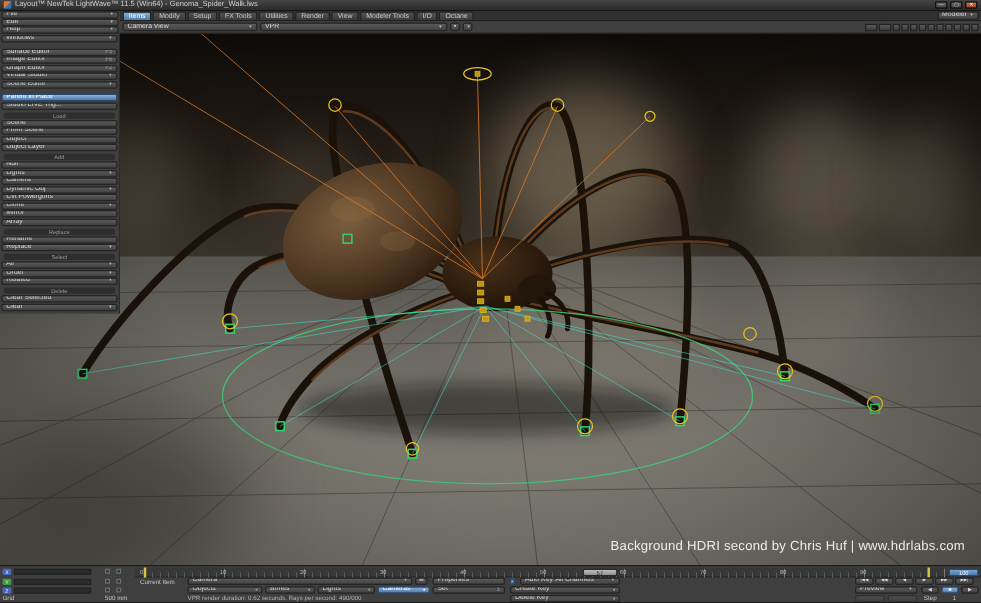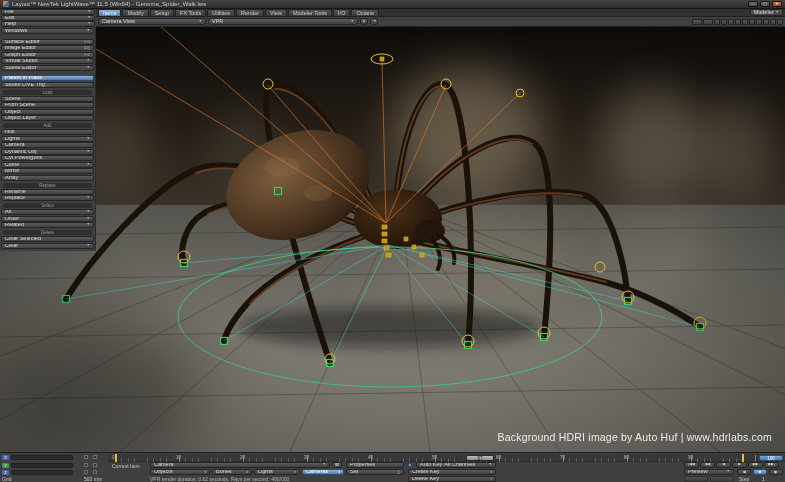--- a/index.html
+++ b/index.html
@@ -274,21 +274,21 @@
           <rect x="386" y="226" width="5" height="4"></rect>
             <rect x="404" y="210" width="4" height="4"></rect>
           <rect x="412" y="218" width="4" height="4"></rect>
             <rect x="420" y="226" width="4" height="4"></rect>
           <rect x="380" y="30" width="4" height="4"></rect>
         </g>
       </g>
     </svg>
 
     <div id="vp-vignette"></div>
-    <div id="watermark">Background HDRI image by Auto Huf | www.hdrlabs.com</div>
+    <div id="watermark">Background HDRI second by Chris Huf | www.hdrlabs.com</div>
   </div>
 
   <div id="sidebar">
     <div class="btn">
         <span>Windows</span>
         <span class="arr">▼</span>
       </div>
     <div class="gap4"></div>
     <div class="btn">
         <span>Surface Editor</span>

